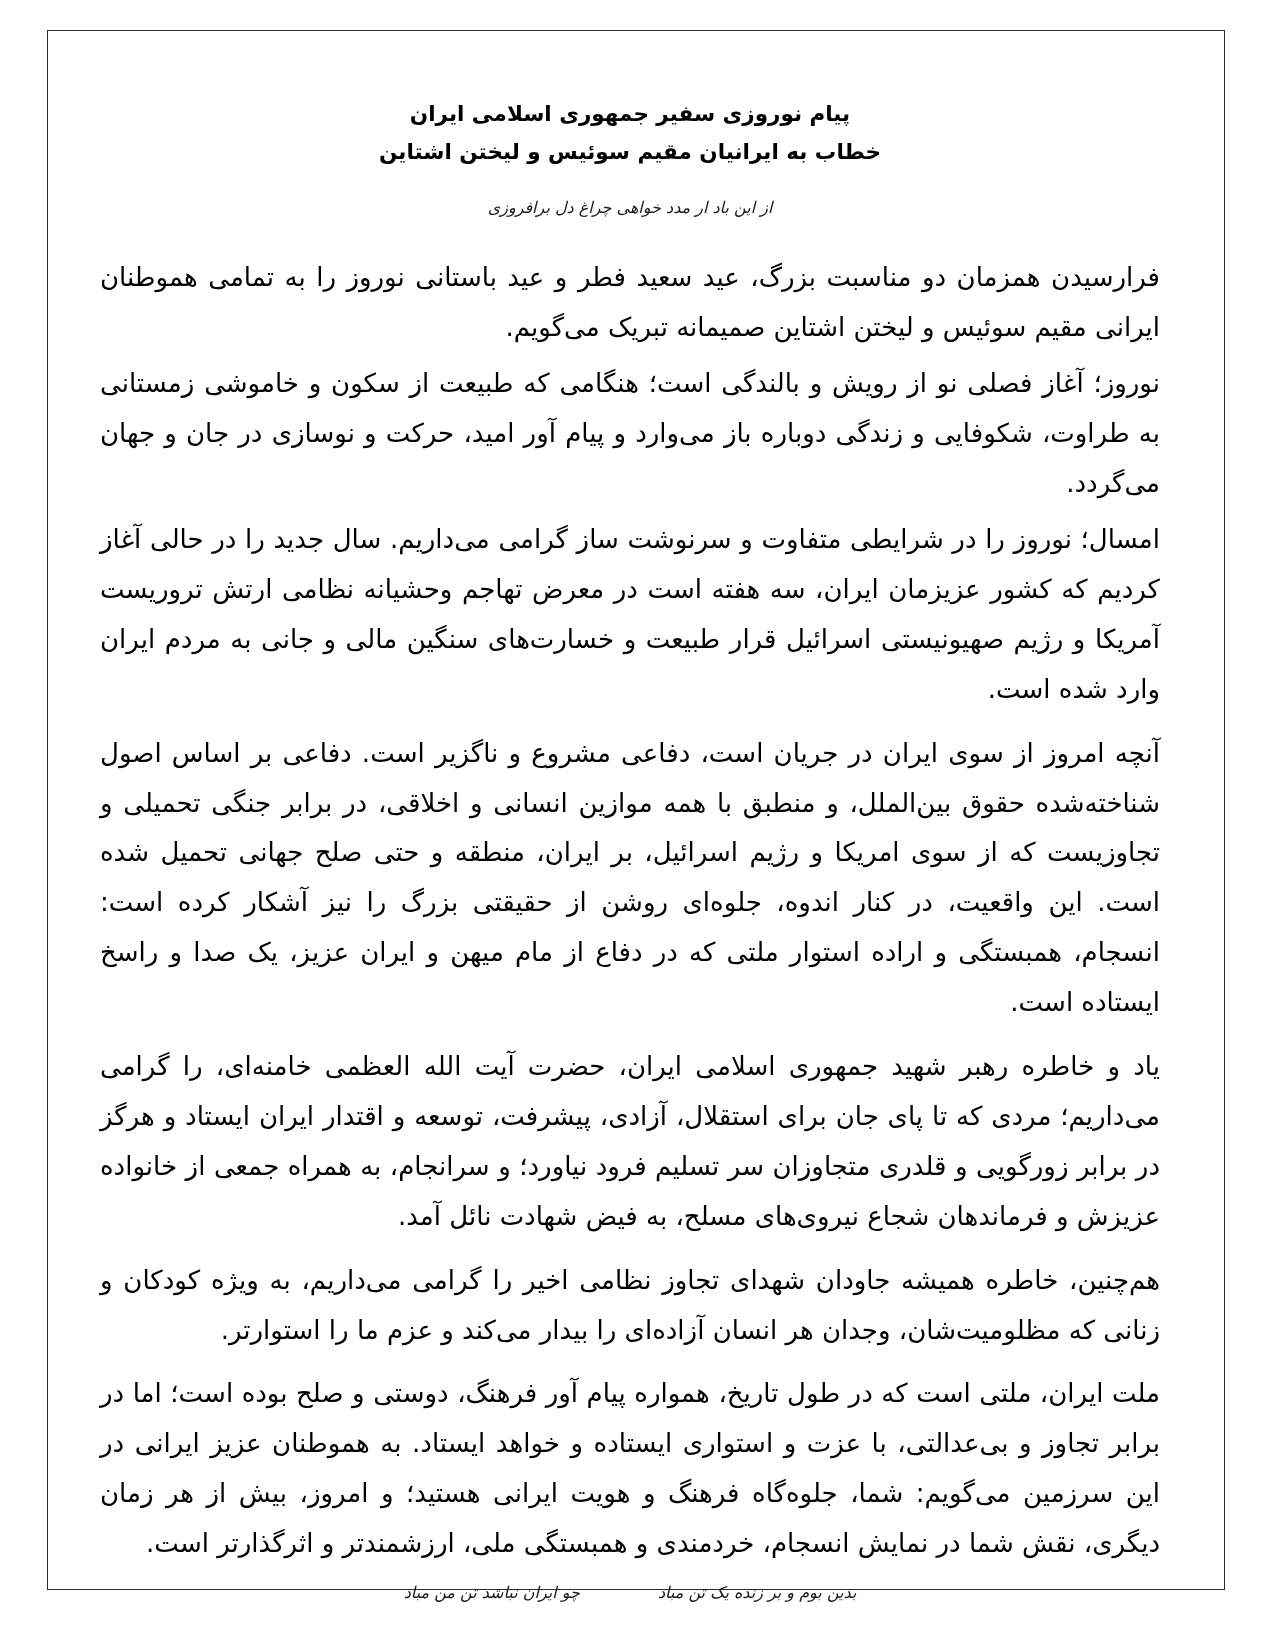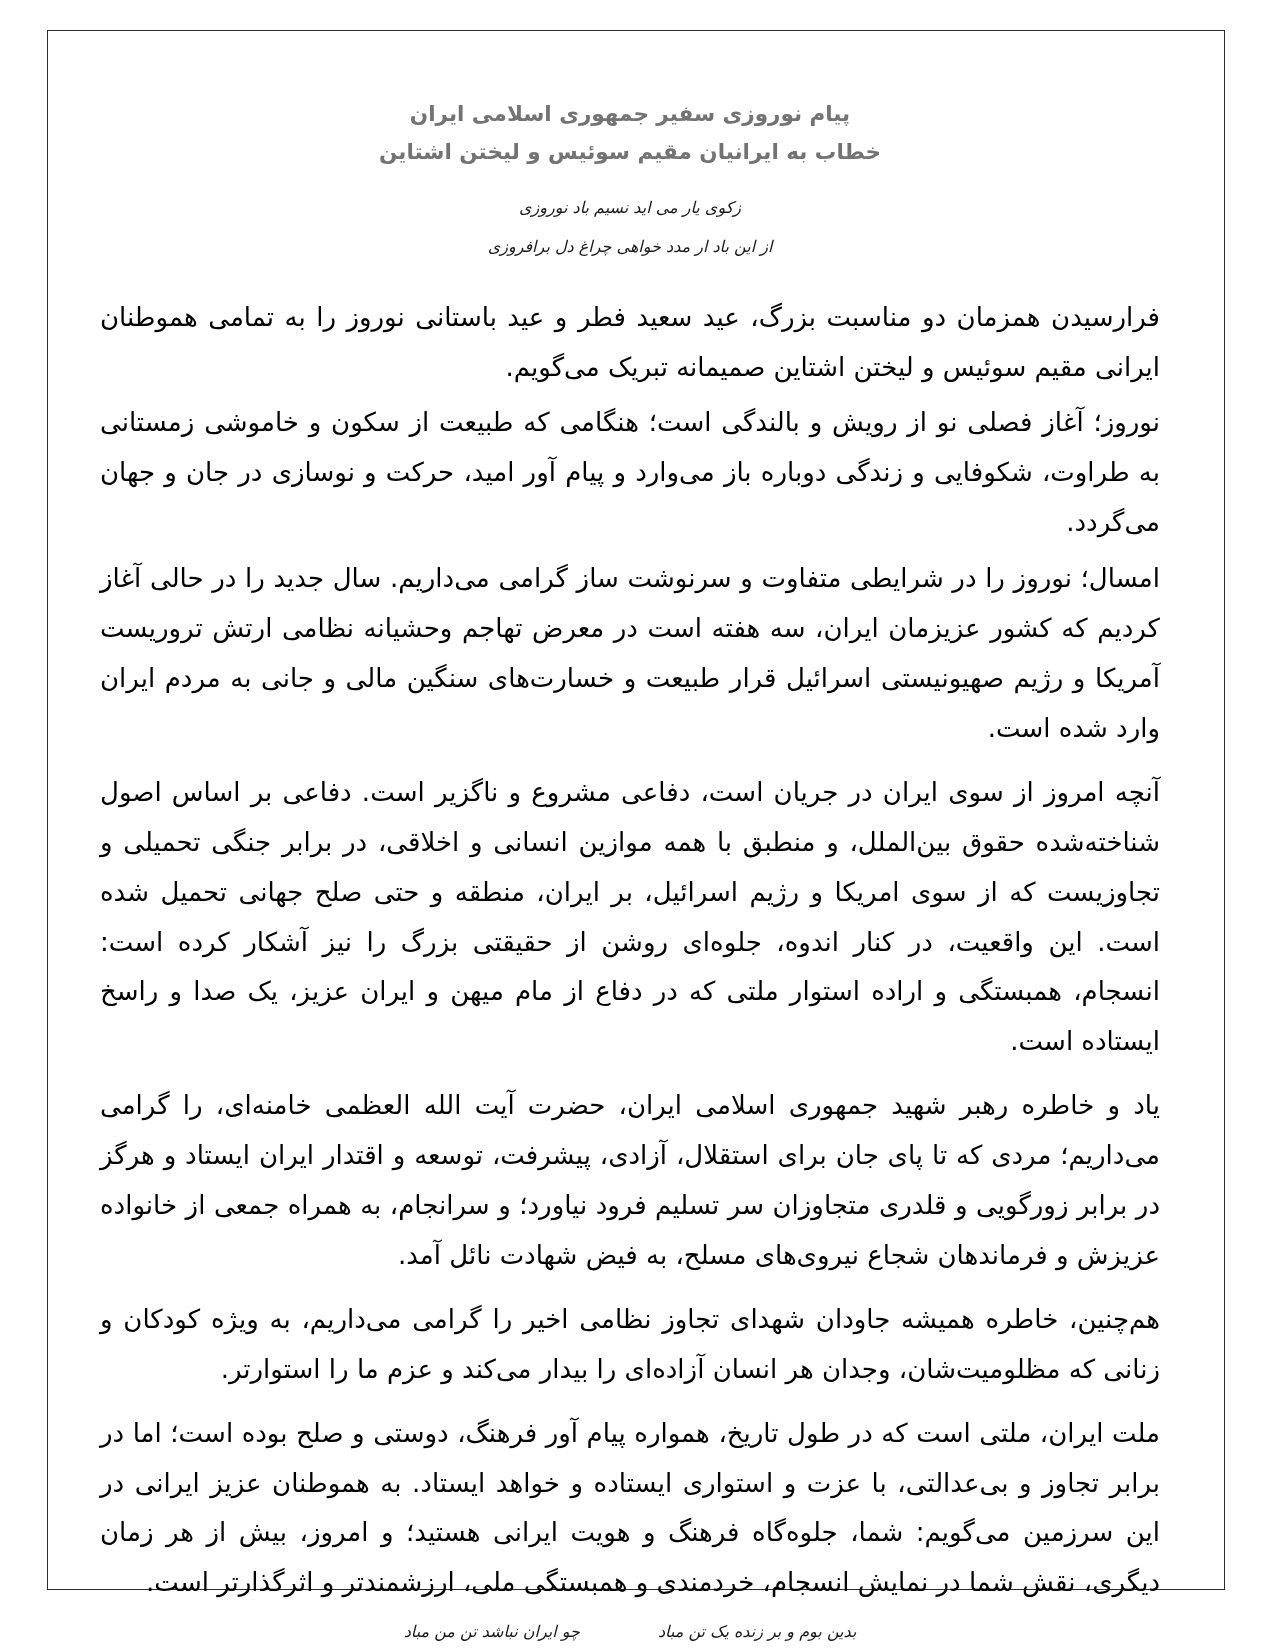--- a/index.html
+++ b/index.html
@@ -34,21 +34,21 @@
     direction: rtl;
     text-align: justify;
   }
   .title-block {
     text-align: center;
     margin-bottom: 18px;
   }
   .title-line {
     font-size: 21.5px;
     font-weight: bold;
-    color: #737373;
+    color: #000000;
     line-height: 1.75;
     letter-spacing: 0px;
   }
   .poem-block {
     text-align: center;
     margin: 14px 0 26px 0;
   }
   .poem-line {
     font-family: "DejaVu Serif", "Liberation Serif", serif;
     font-size: 16px;
@@ -98,21 +98,20 @@
   <div class="frame"></div>
 
   <div class="content">
 
     <div class="title-block">
       <div class="title-line">پیام نوروزی سفیر جمهوری اسلامی ایران</div>
       <div class="title-line">خطاب به ایرانیان مقیم  سوئیس و لیختن اشتاین</div>
     </div>
 
     <div class="poem-block">
-      <div class="poem-line">زکوی یار می اید نسیم باد نوروزی</div>
       <div class="poem-line">از این باد ار مدد خواهی چراغ دل برافروزی</div>
     </div>
 
     <p class="body-par">فرارسیدن همزمان دو مناسبت بزرگ، عید سعید فطر و عید باستانی نوروز را به تمامی هموطنان ایرانی مقیم سوئیس و لیختن اشتاین صمیمانه تبریک می‌گویم.</p>
     <p class="body-par">نوروز؛ آغاز فصلی نو از رویش و بالندگی است؛ هنگامی که طبیعت از سکون و خاموشی زمستانی  به طراوت، شکوفایی و زندگی دوباره  باز می‌وارد و پیام آور امید، حرکت و نوسازی در جان و جهان می‌گردد.</p>
     <p class="body-par">امسال؛ نوروز را در شرایطی متفاوت و سرنوشت ساز گرامی می‌داریم. سال جدید را در حالی آغاز کردیم که کشور عزیزمان ایران، سه هفته است در معرض تهاجم وحشیانه نظامی ارتش تروریست آمریکا و رژیم صهیونیستی اسرائیل قرار طبیعت و خسارت‌های سنگین مالی و جانی به مردم ایران وارد شده است.</p>
     <p class="body-par spaced">آنچه امروز از سوی ایران در جریان است، دفاعی مشروع و ناگزیر است. دفاعی بر اساس اصول شناخته‌شده حقوق بین‌الملل، و منطبق با همه موازین انسانی و اخلاقی، در برابر جنگی تحمیلی و تجاوزیست که از سوی امریکا و رژیم اسرائیل، بر ایران، منطقه و حتی صلح جهانی تحمیل شده است. این واقعیت، در کنار اندوه، جلوه‌ای روشن از حقیقتی بزرگ را نیز آشکار کرده است: انسجام، همبستگی و اراده استوار ملتی که در دفاع از مام میهن و ایران عزیز، یک صدا و راسخ ایستاده است.</p>
     <p class="body-par spaced">یاد و خاطره رهبر شهید جمهوری اسلامی ایران، حضرت آیت الله العظمی خامنه‌ای، را گرامی می‌داریم؛ مردی که تا پای جان برای استقلال، آزادی، پیشرفت، توسعه و اقتدار ایران ایستاد و هرگز در برابر زورگویی و قلدری متجاوزان سر تسلیم فرود نیاورد؛ و سرانجام، به همراه جمعی از خانواده عزیزش و فرماندهان شجاع نیروی‌های مسلح، به فیض شهادت نائل آمد.</p>
     <p class="body-par spaced">هم‌چنین، خاطره همیشه جاودان شهدای تجاوز نظامی اخیر را گرامی می‌داریم، به ویژه کودکان و زنانی که مظلومیت‌شان، وجدان هر انسان آزاده‌ای را بیدار می‌کند و عزم ما را استوارتر.</p>
     <p class="body-par spaced">ملت ایران، ملتی است که در طول تاریخ، همواره پیام آور فرهنگ، دوستی و صلح بوده است؛ اما در برابر تجاوز و بی‌عدالتی، با عزت و استواری ایستاده و خواهد ایستاد. به هموطنان عزیز ایرانی در این سرزمین می‌گویم: شما، جلوه‌گاه فرهنگ و هویت ایرانی هستید؛ و امروز، بیش از هر زمان دیگری، نقش شما در نمایش انسجام، خردمندی و همبستگی ملی، ارزشمندتر و اثرگذارتر است.</p>

